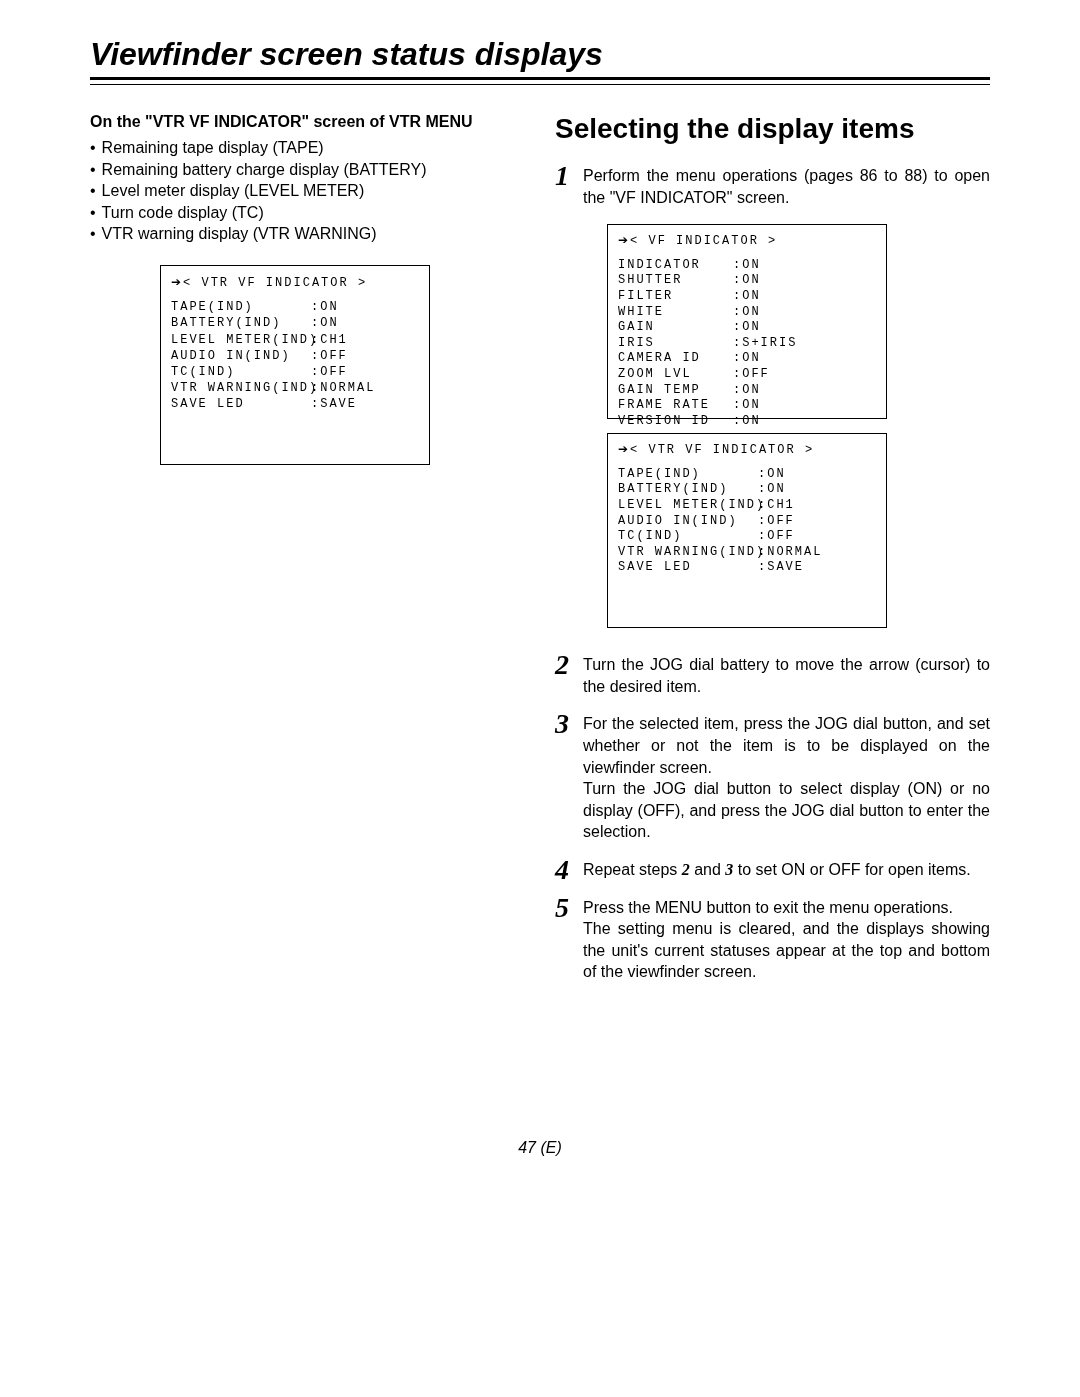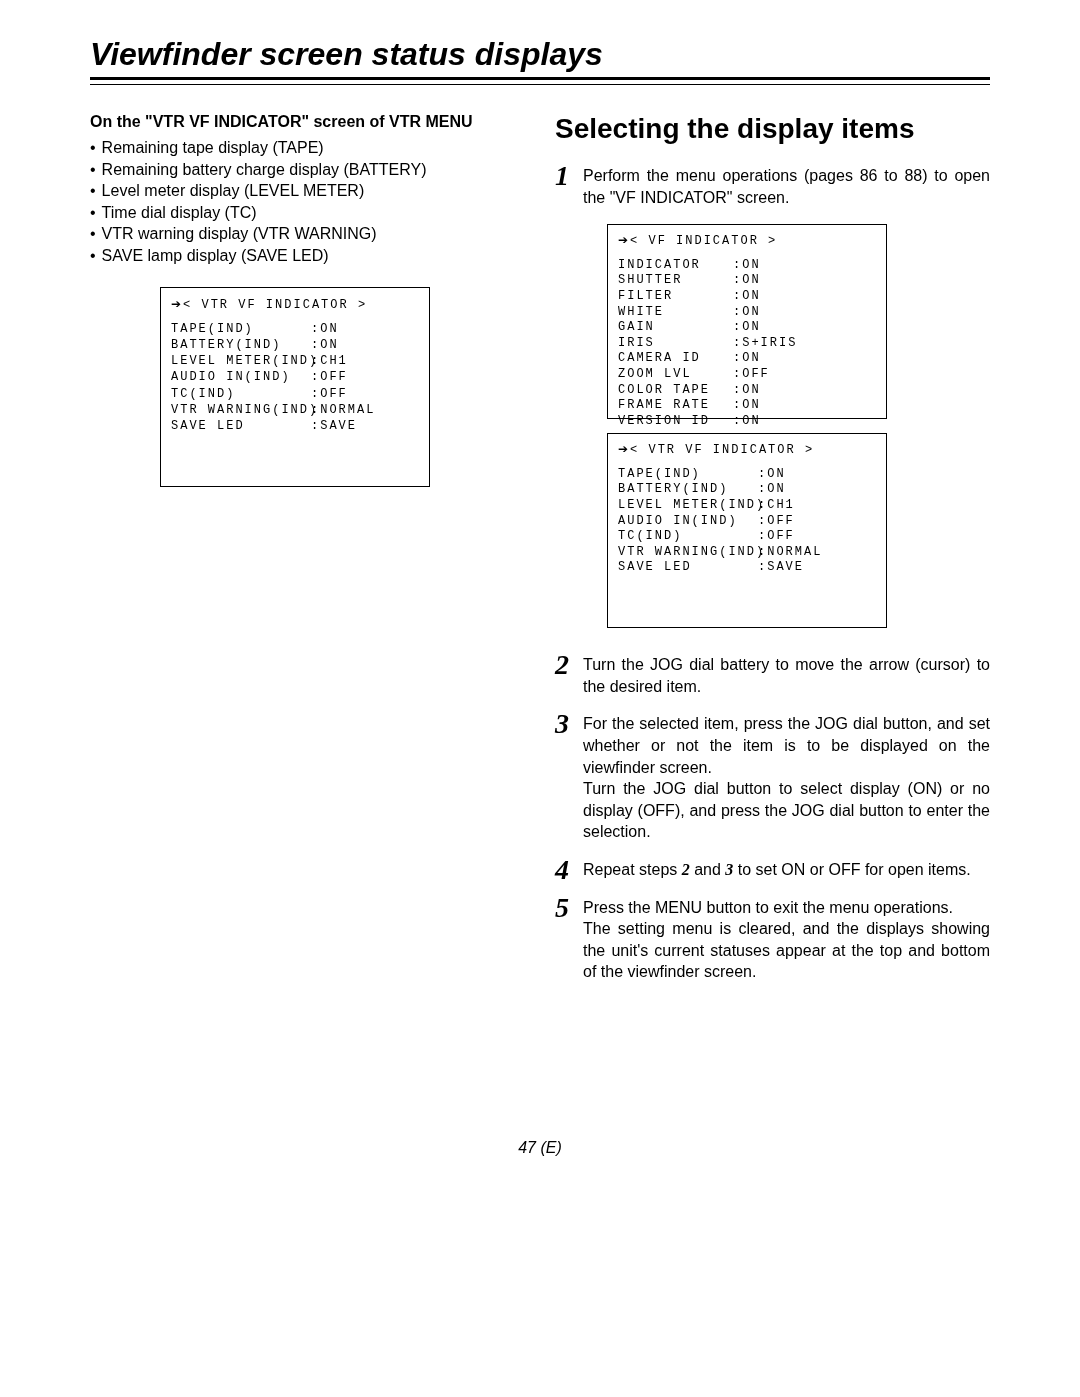--- a/index.html
+++ b/index.html
@@ -144,23 +144,22 @@
   <hr class="hr-thin">
 
   <div class="cols">
 
     <div class="col">
       <div class="small-head">On the "VTR VF INDICATOR" screen of VTR MENU</div>
       <div class="bullet-list">
         <div class="bullet-row"><span class="dot"></span><span>Remaining tape display (TAPE)</span></div>
         <div class="bullet-row"><span class="dot"></span><span>Remaining battery charge display (BATTERY)</span></div>
         <div class="bullet-row"><span class="dot"></span><span>Level meter display (LEVEL METER)</span></div>
-        <div class="bullet-row"><span class="dot"></span><span>Time dial display (TC)</span></div>
+        <div class="bullet-row"><span class="dot"></span><span>Turn code display (TC)</span></div>
         <div class="bullet-row"><span class="dot"></span><span>VTR warning display (VTR WARNING)</span></div>
-        <div class="bullet-row"><span class="dot"></span><span>SAVE lamp display (SAVE LED)</span></div>
       </div>
 
       <div class="menu-box">
         <div class="menu-title-row">
           <span class="arrow">➔</span>
           <span>&lt; VTR VF INDICATOR &gt;</span>
         </div>
         <div class="menu-row">
             <span class="menu-label">TAPE(IND)</span>
             <span class="menu-value">:ON</span>
@@ -231,21 +230,21 @@
           </div>
         <div class="menu-row">
             <span class="menu-label-sm">CAMERA ID</span>
             <span class="menu-value">:ON</span>
           </div>
         <div class="menu-row">
             <span class="menu-label-sm">ZOOM LVL</span>
             <span class="menu-value">:OFF</span>
           </div>
         <div class="menu-row">
-            <span class="menu-label-sm">COLOR TAPE</span>
+            <span class="menu-label-sm">GAIN TEMP</span>
             <span class="menu-value">:ON</span>
           </div>
         <div class="menu-row">
             <span class="menu-label-sm">FRAME RATE</span>
             <span class="menu-value">:ON</span>
           </div>
         <div class="menu-row">
             <span class="menu-label-sm">VERSION ID</span>
             <span class="menu-value">:ON</span>
           </div>

